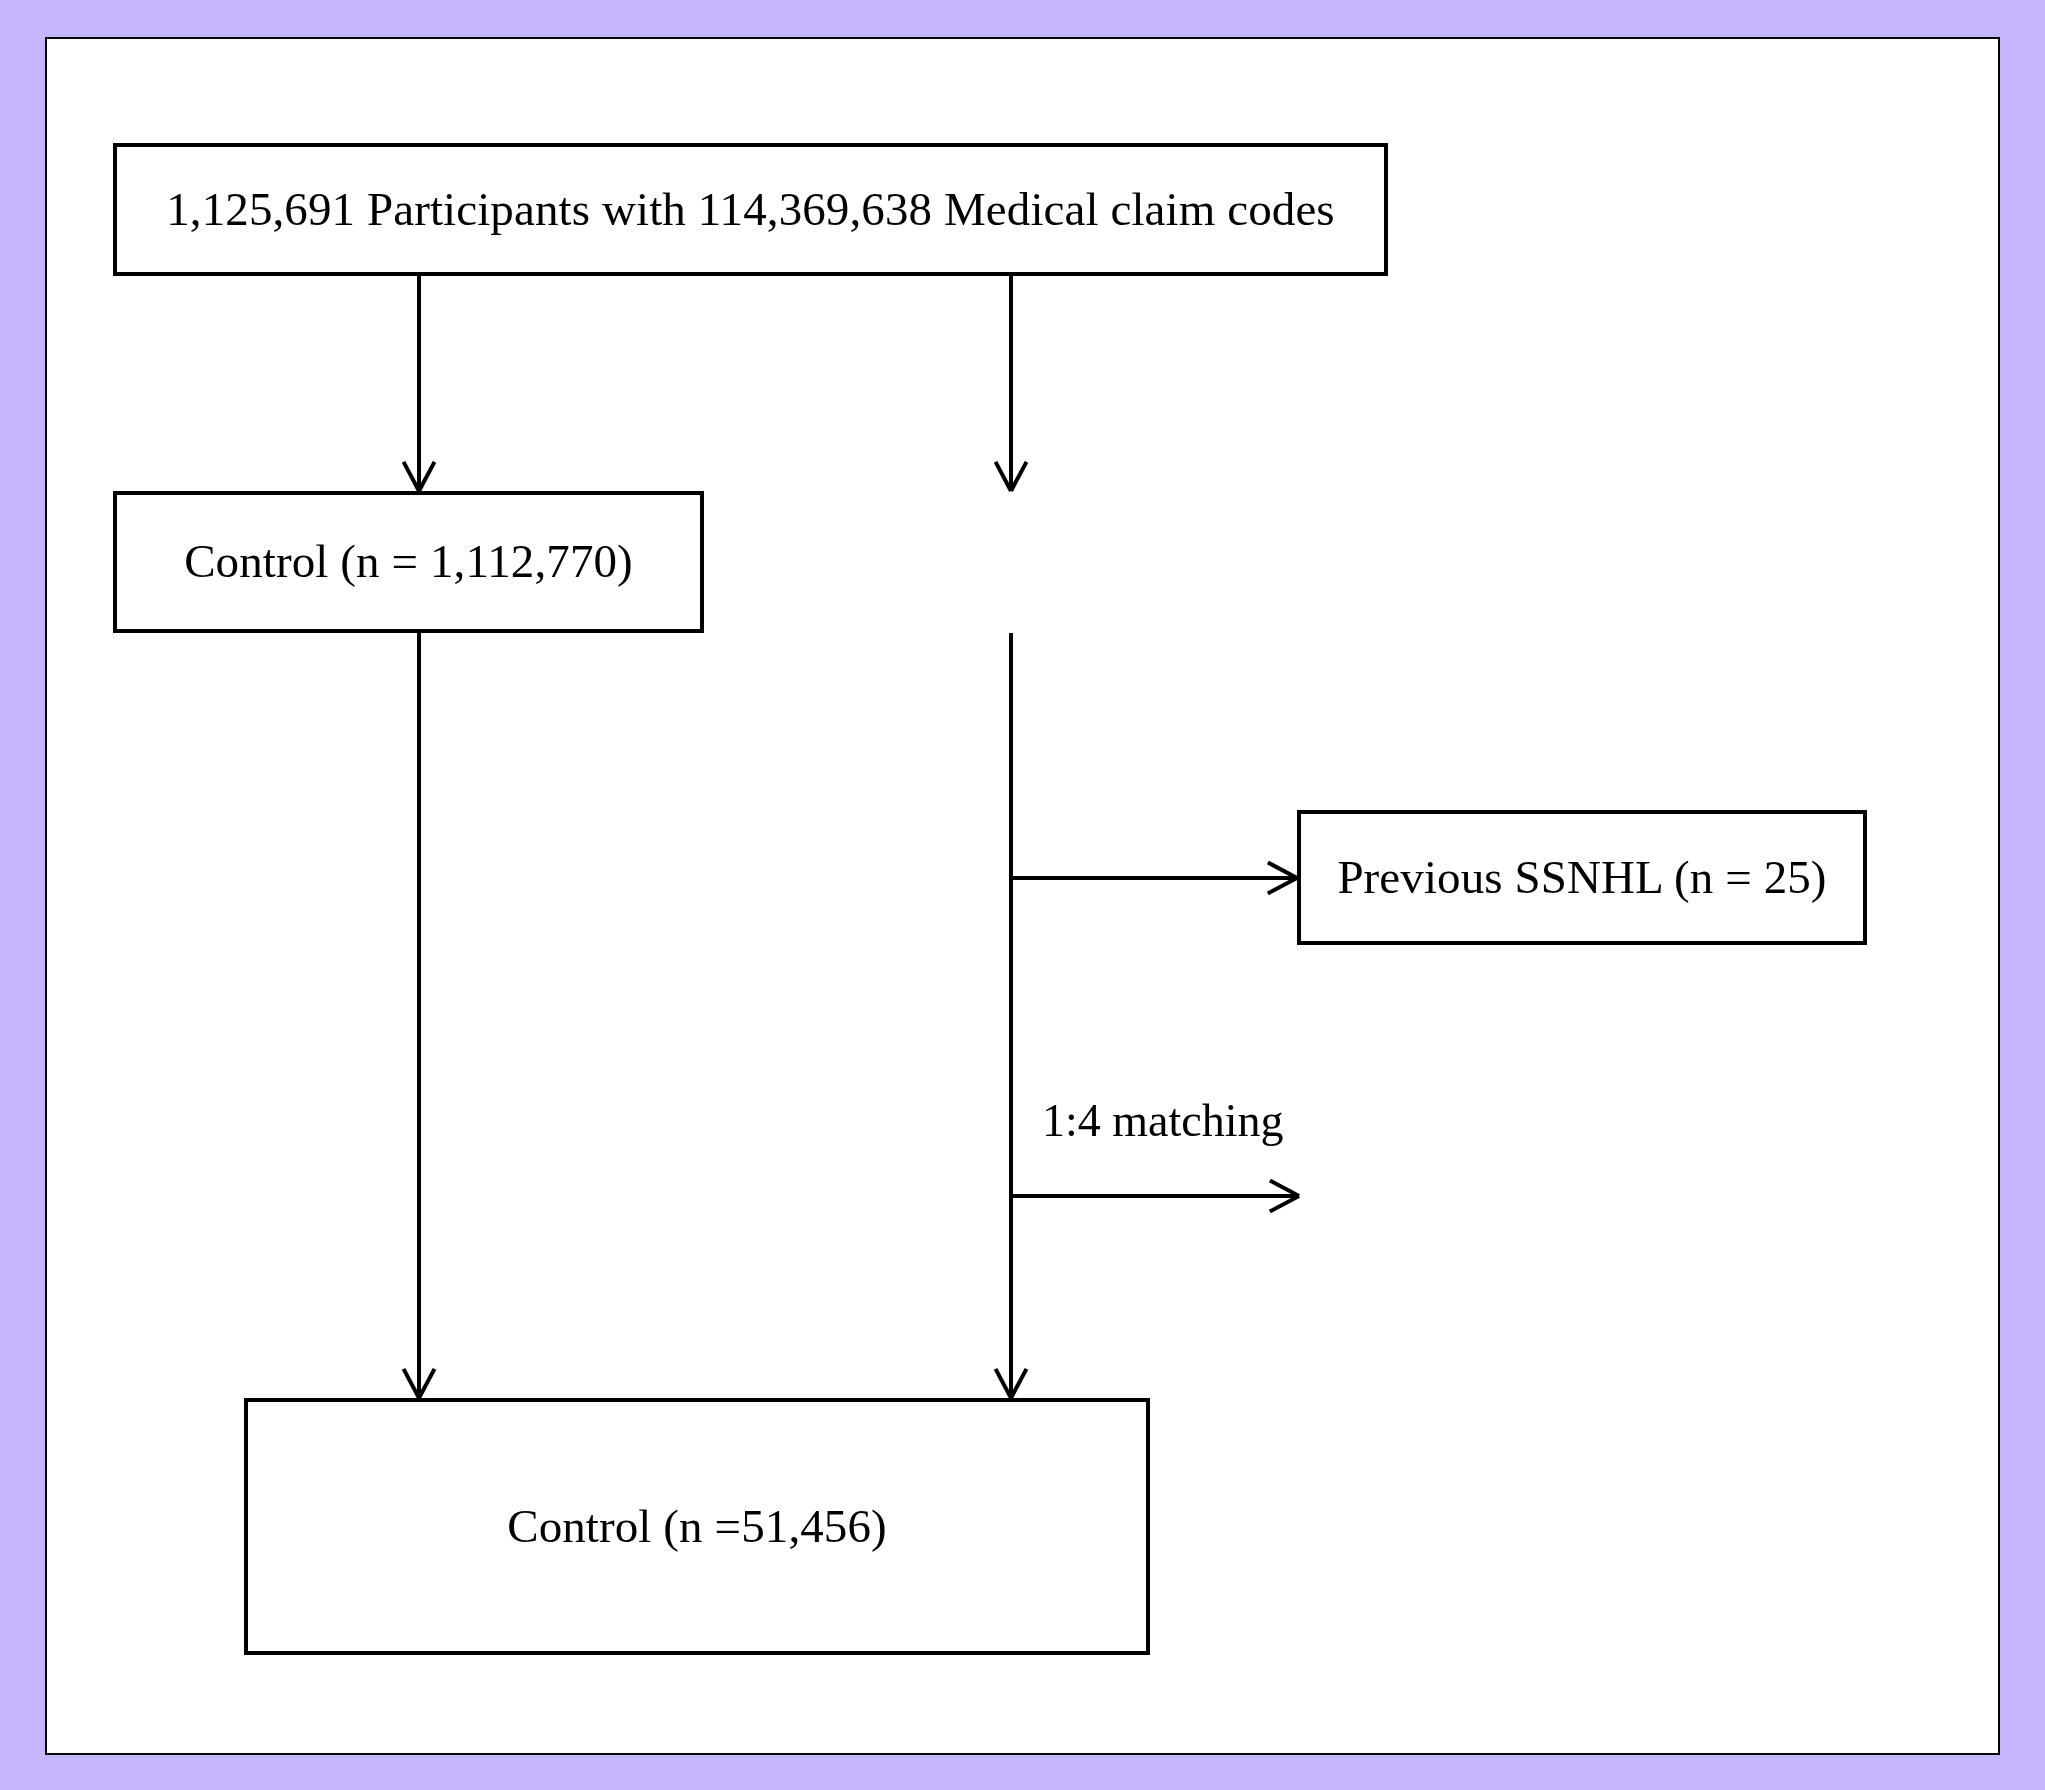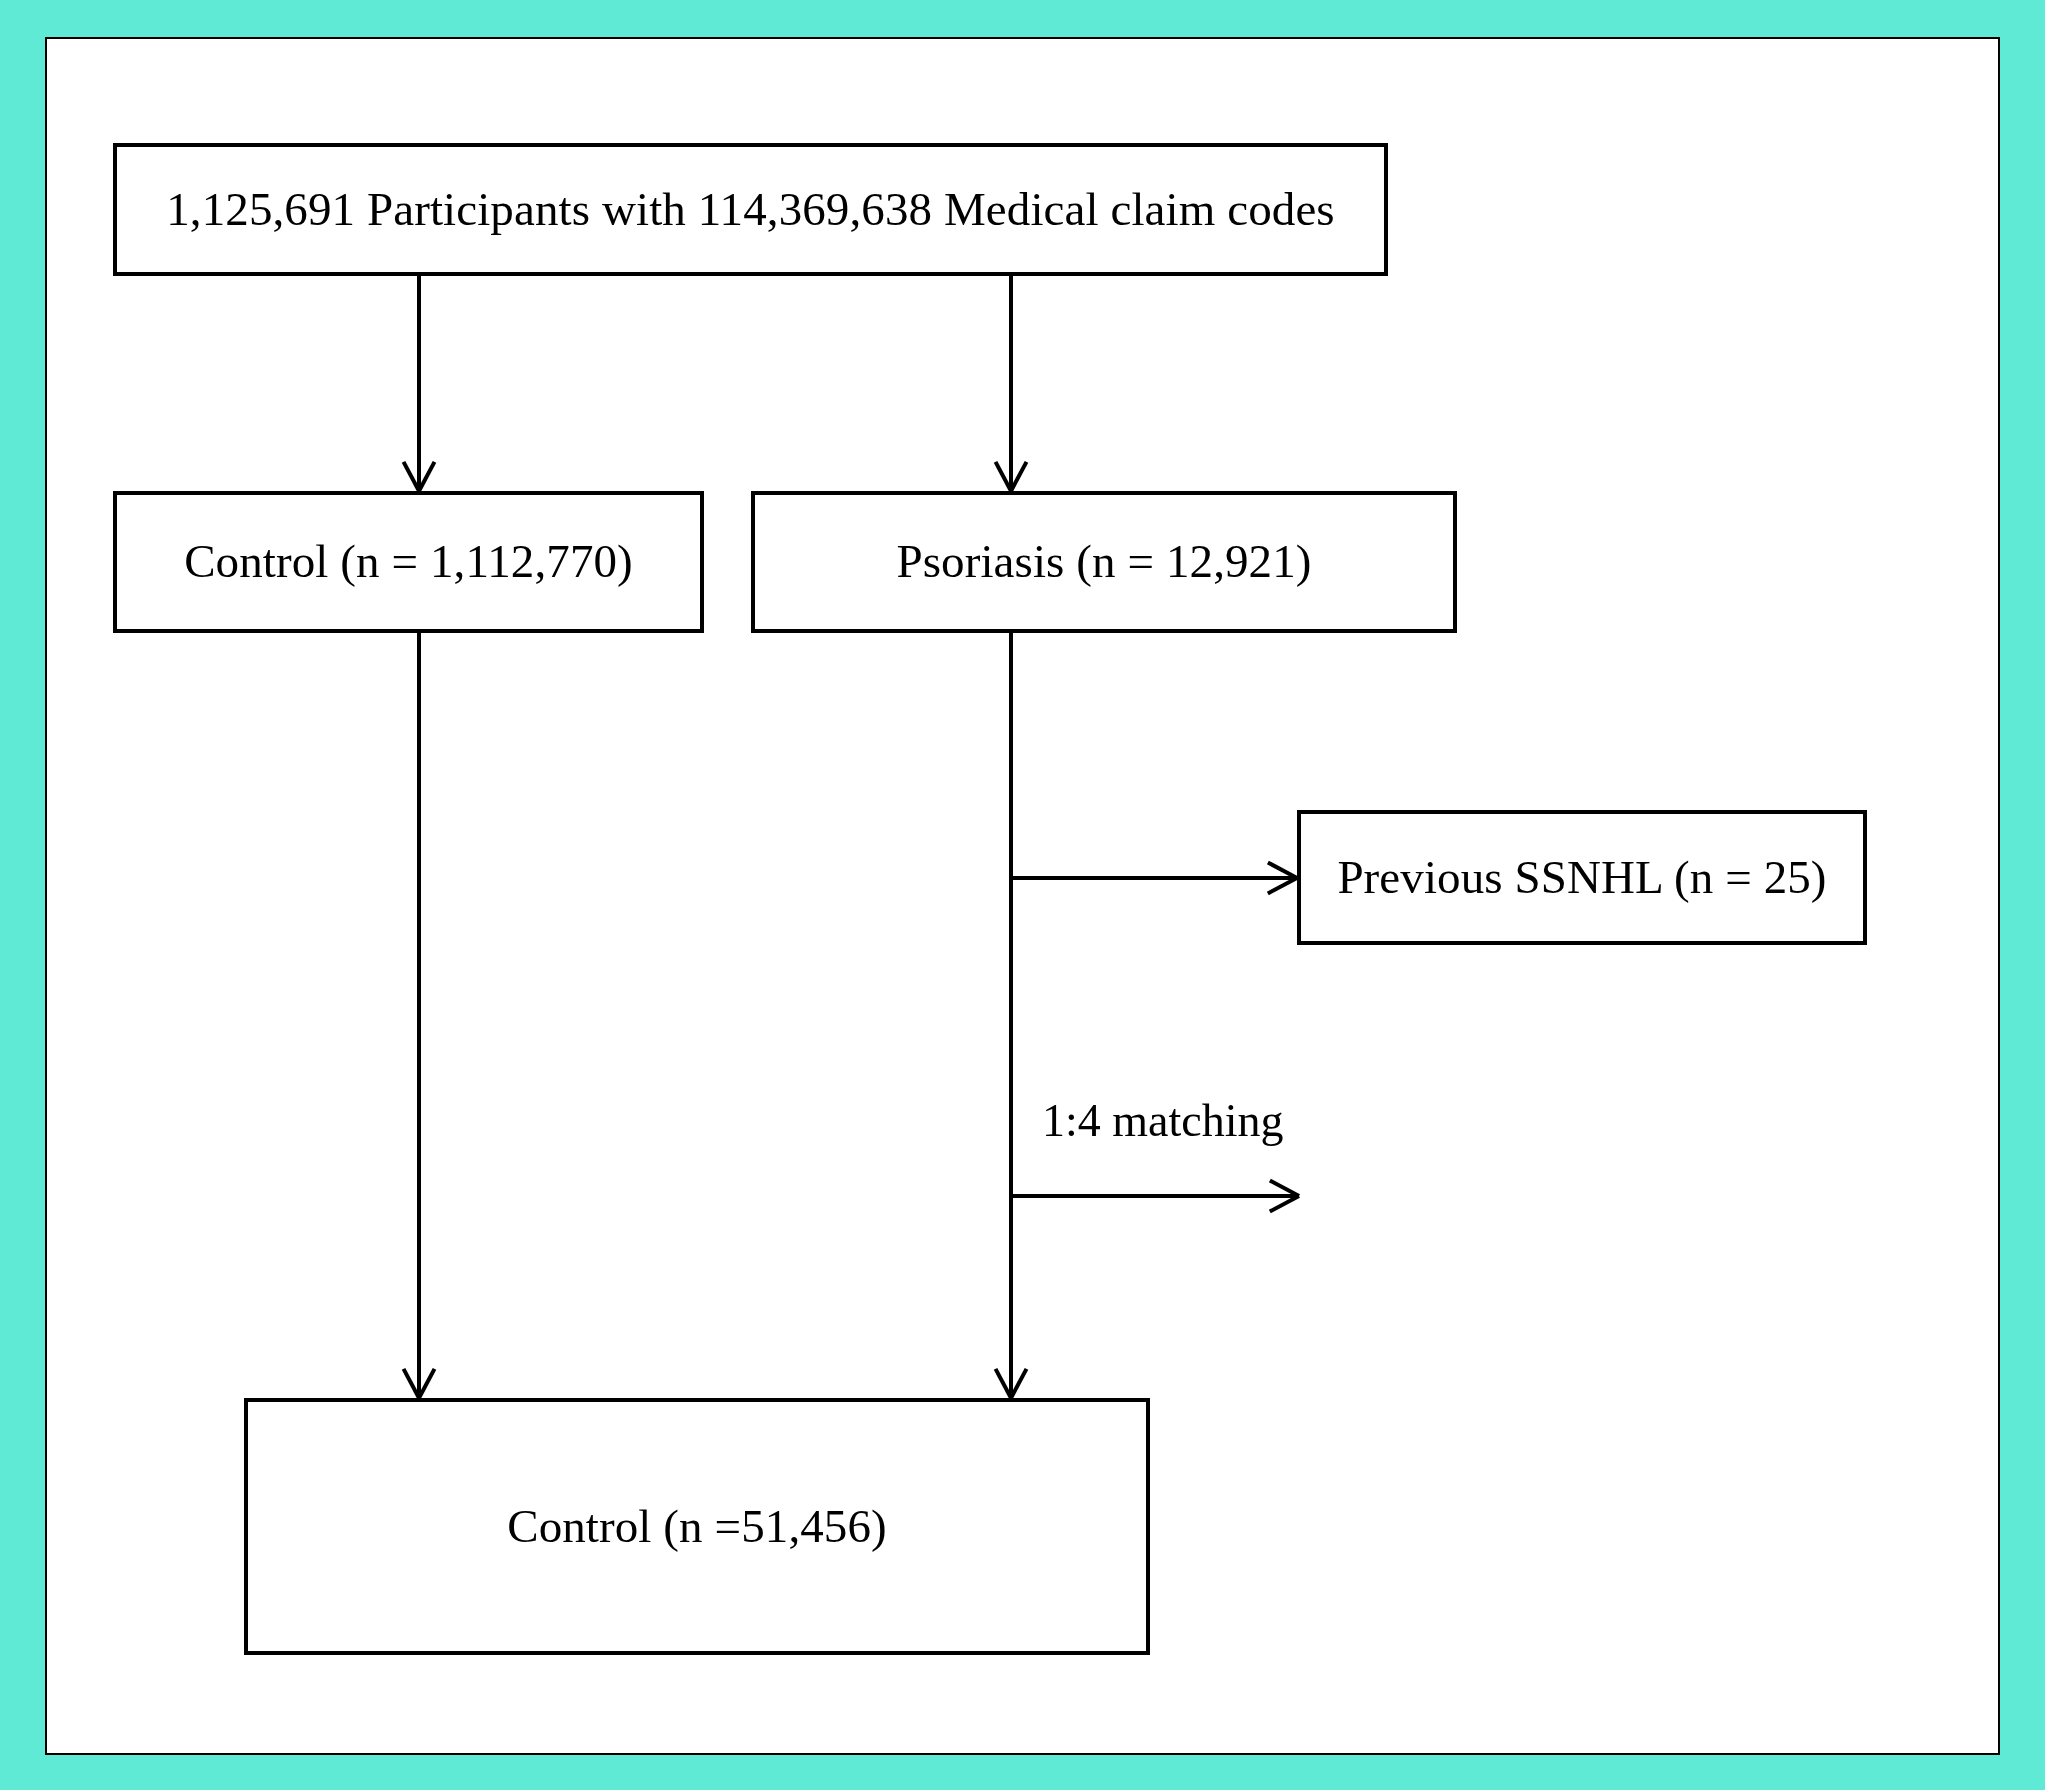--- a/index.html
+++ b/index.html
@@ -9,21 +9,21 @@
     background: #ffffff;
   }
   body {
     font-family: "Liberation Serif", "DejaVu Serif", serif;
     color: #000000;
   }
   #canvas {
     position: relative;
     width: 2046px;
     height: 1791px;
-    background: #5eead4;
+    background: #c4b5fd;
     overflow: hidden;
   }
   
   .frame {
     position: absolute;
     left: 45px;
     top: 37px;
     width: 1955px;
     height: 1718px;
     border: 2.7px solid #000000;
@@ -118,23 +118,20 @@
   <div class="frame"></div>
 
   <div class="node node-top">
     <span class="line">1,125,691 Participants with 114,369,638 Medical claim codes</span>
   </div>
 
   <div class="node node-ctrl">
     <span class="line">Control (n = 1,112,770)</span>
   </div>
 
-  <div class="node node-pso">
-    <span class="line">Psoriasis (n = 12,921)</span>
-  </div>
 
   <div class="node node-ssnhl">
     <span class="line">Previous SSNHL (n = 25)</span>
   </div>
 
 
   <div class="node node-final">
     <span class="line">Control (n =51,456)</span>
   </div>
 

